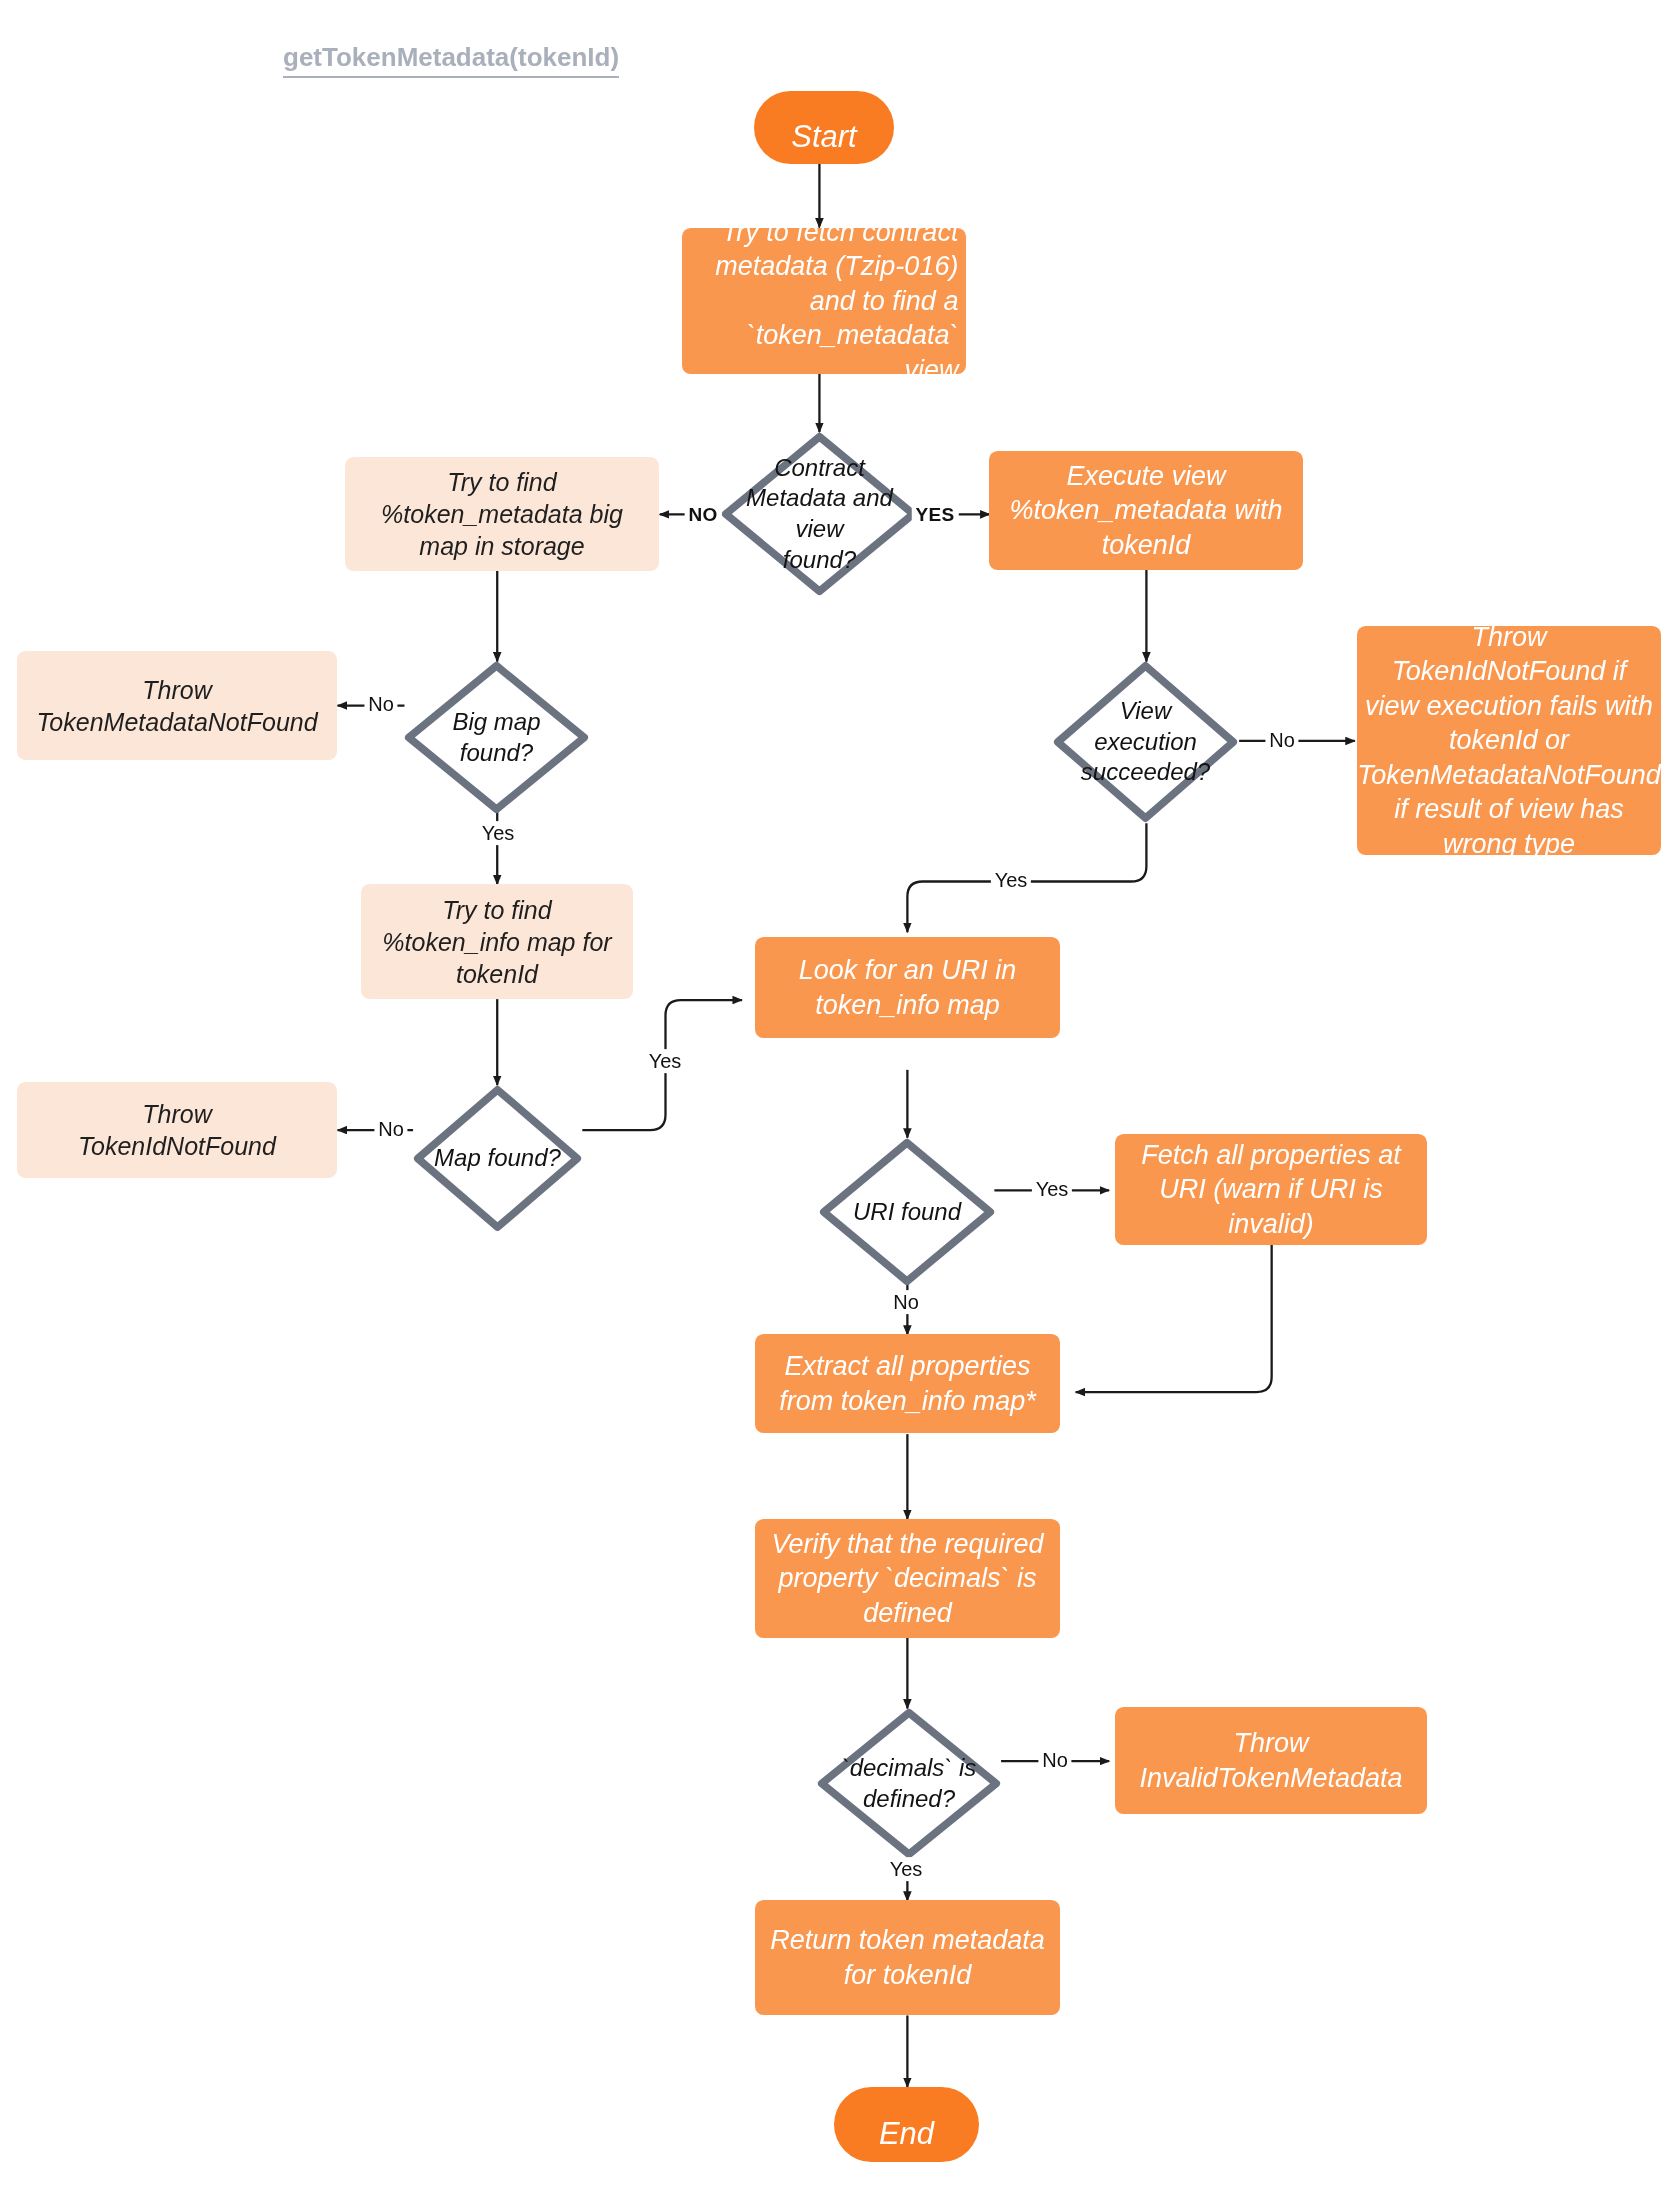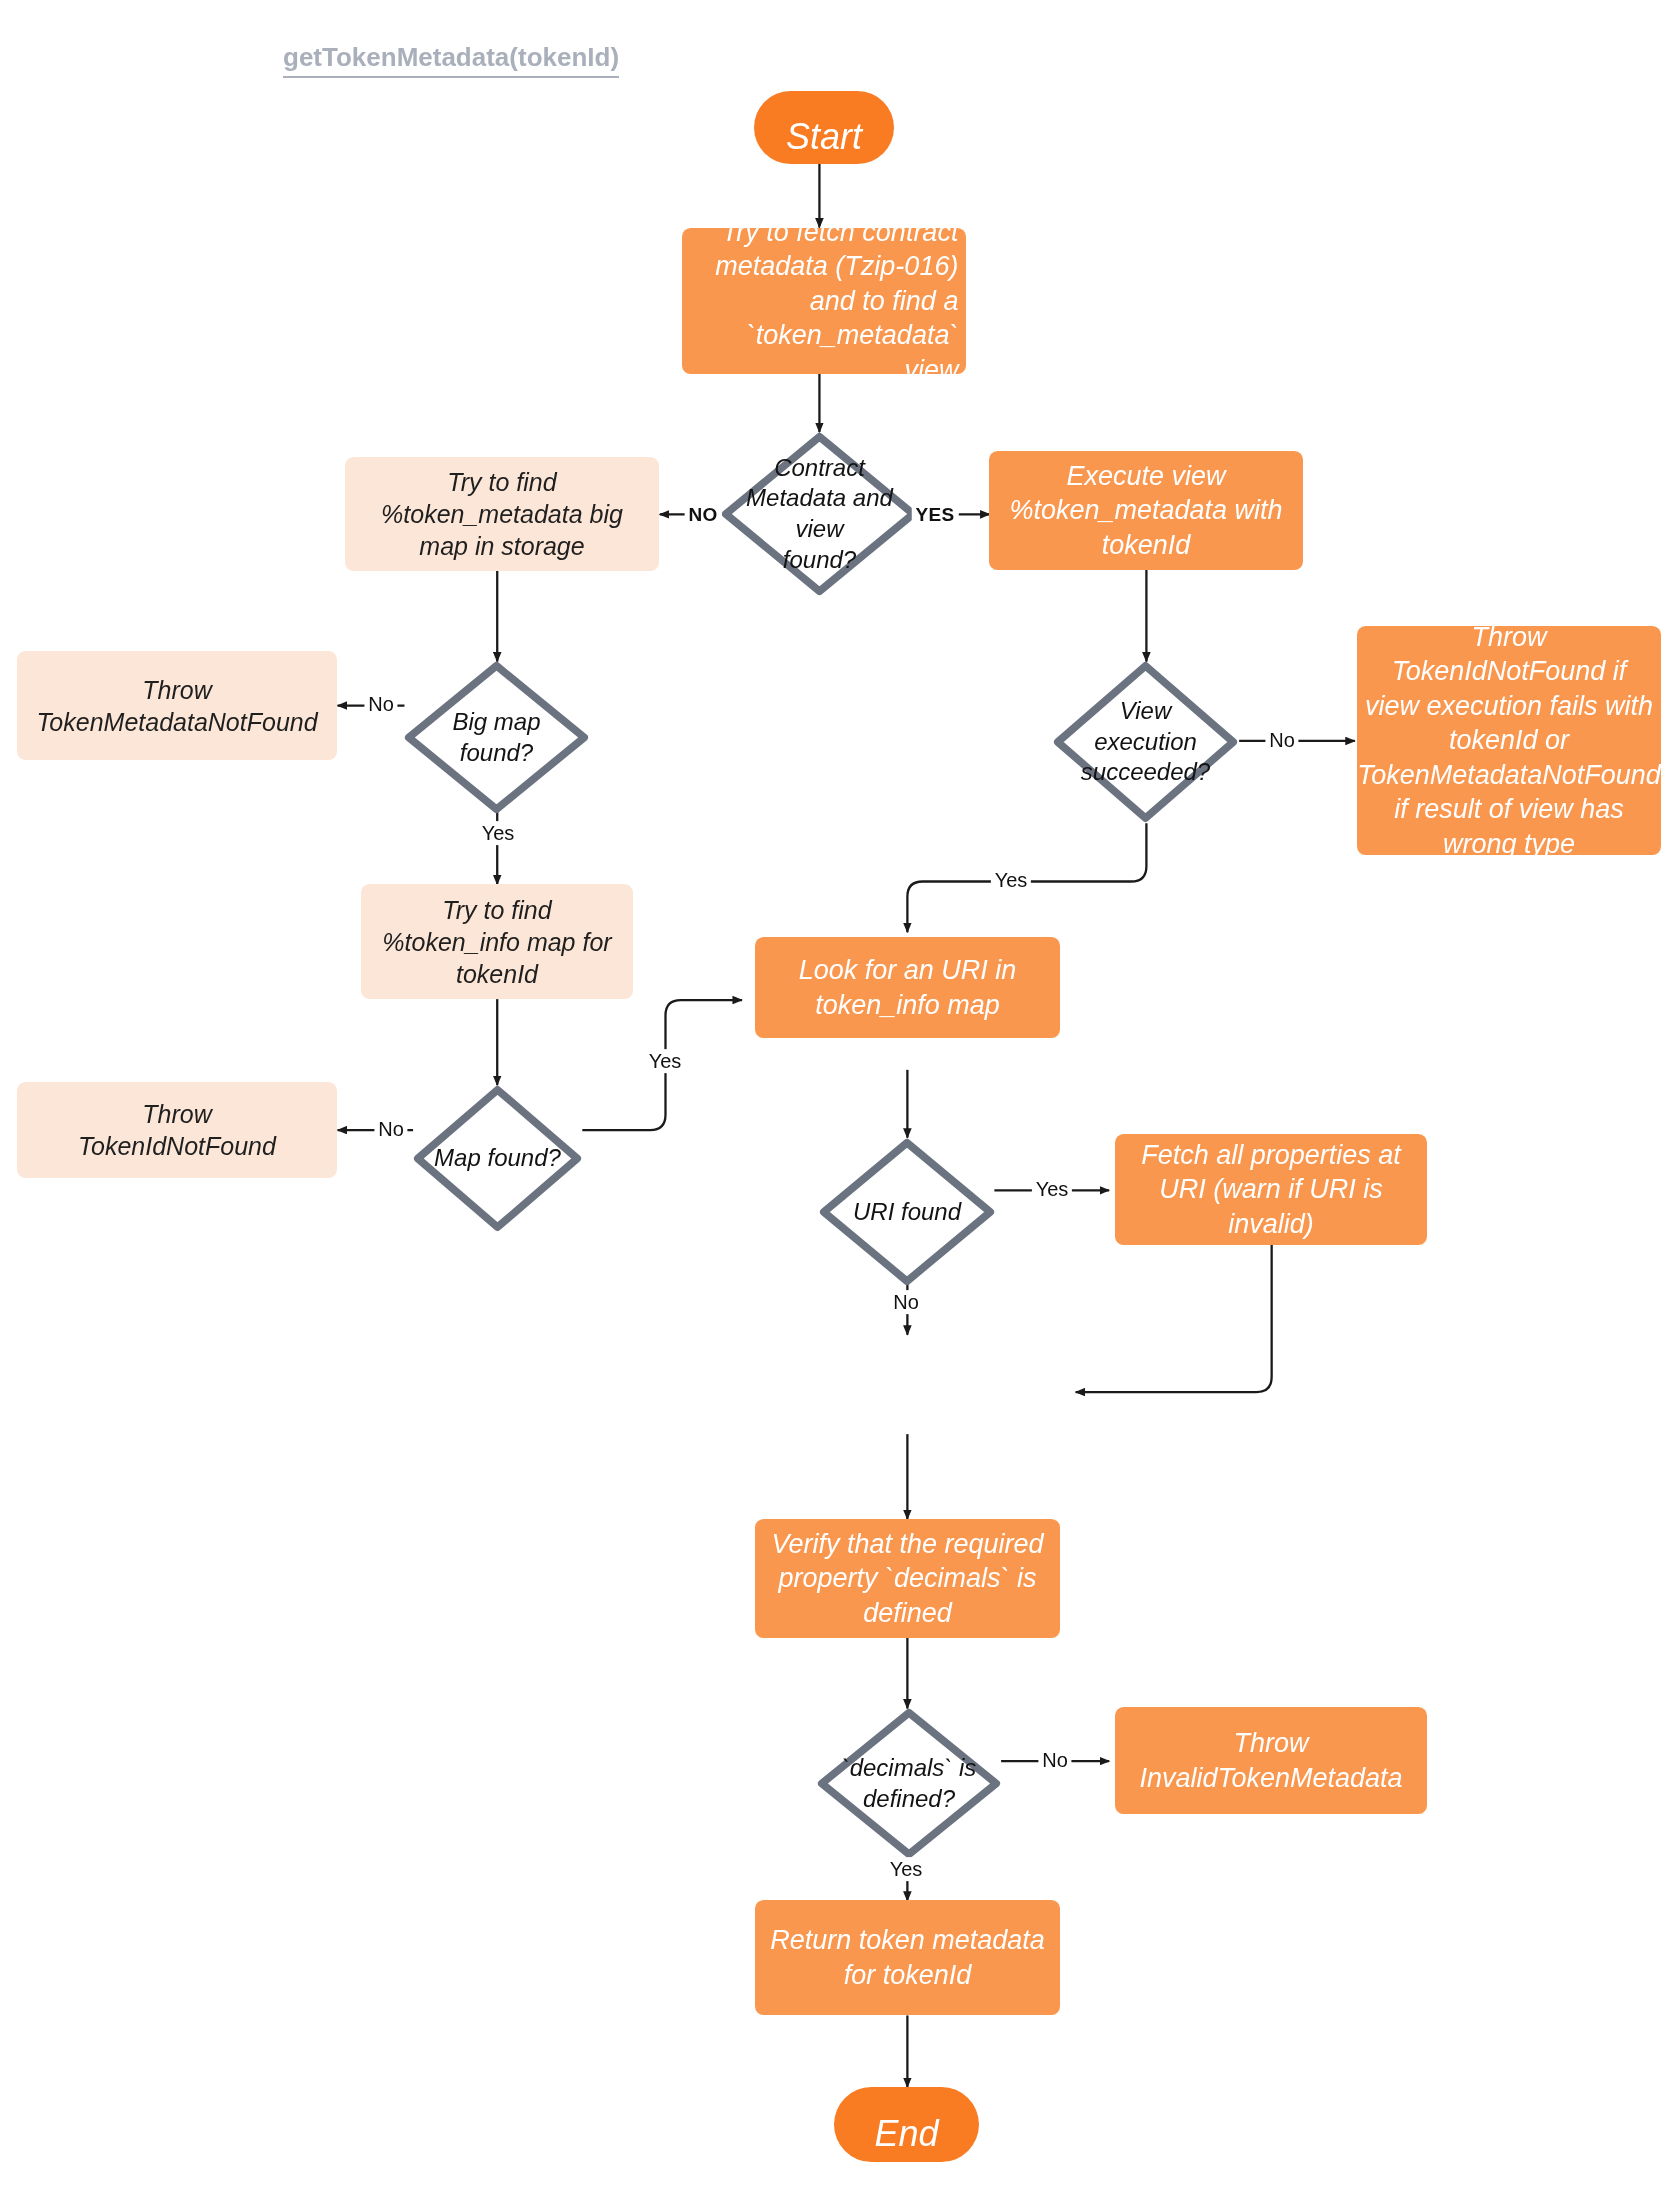--- a/index.html
+++ b/index.html
@@ -5,21 +5,21 @@
   html,body{margin:0;padding:0;background:#ffffff;}
   body{width:1679px;height:2199px;font-family:"Liberation Sans","DejaVu Sans",sans-serif;}
   #canvas{position:relative;width:1679px;height:2199px;overflow:hidden;background:#fff;}
   svg.edges{position:absolute;left:0;top:0;width:1679px;height:2199px;pointer-events:none;}
 
   .node{position:absolute;box-sizing:border-box;display:flex;align-items:center;justify-content:center;text-align:center;}
   .node .lbl{font-style:italic;line-height:1.28;white-space:pre-line;padding:0 7.6px;}
 
   
   .terminal{background:#F97B22;border-radius:44px;}
-  .terminal .lbl{color:#ffffff;font-size:36px;margin-top:19px;}
+  .terminal .lbl{color:#ffffff;font-size:31px;margin-top:19px;}
 
   .process{background:#F9974F;border-radius:8.6px;}
   .process .lbl{color:#ffffff;font-size:27px;}
 
   .softbox{background:#FCE6D8;border-radius:8.6px;}
   .softbox .lbl{color:#1f1f1f;font-size:25px;}
 
   .diamond{background:transparent;}
   .diamond .dshape{position:absolute;left:0;top:0;width:100%;height:100%;}
   .diamond .lbl{position:relative;color:#131313;font-size:24px;z-index:2;padding:0 3.8px;}
@@ -188,20 +188,24 @@
     </svg>
     <span class="lbl">URI found</span>
   </div>
 
   <div class="node process" style="left:1115px;top:1134px;width:312px;height:111px;">
     <span class="lbl">Fetch all properties at
 URI (warn if URI is
 invalid)</span>
   </div>
 
+  <div class="node process" style="left:755px;top:1334px;width:305px;height:99px;">
+    <span class="lbl">Extract all properties
+from token_info map*</span>
+  </div>
 
   <div class="node diamond" style="left:817px;top:1708px;width:184px;height:151px;">
     <svg class="dshape" viewBox="0 0 192 158" preserveAspectRatio="none">
       <polygon points="96,5 187,79 96,153 5,79" fill="#ffffff" stroke="#6B7280" stroke-width="8" stroke-linejoin="round"></polygon>
     </svg>
     <span class="lbl">`decimals` is
 defined?</span>
   </div>
 
   <div class="node process" style="left:755px;top:1519px;width:305px;height:119px;">

